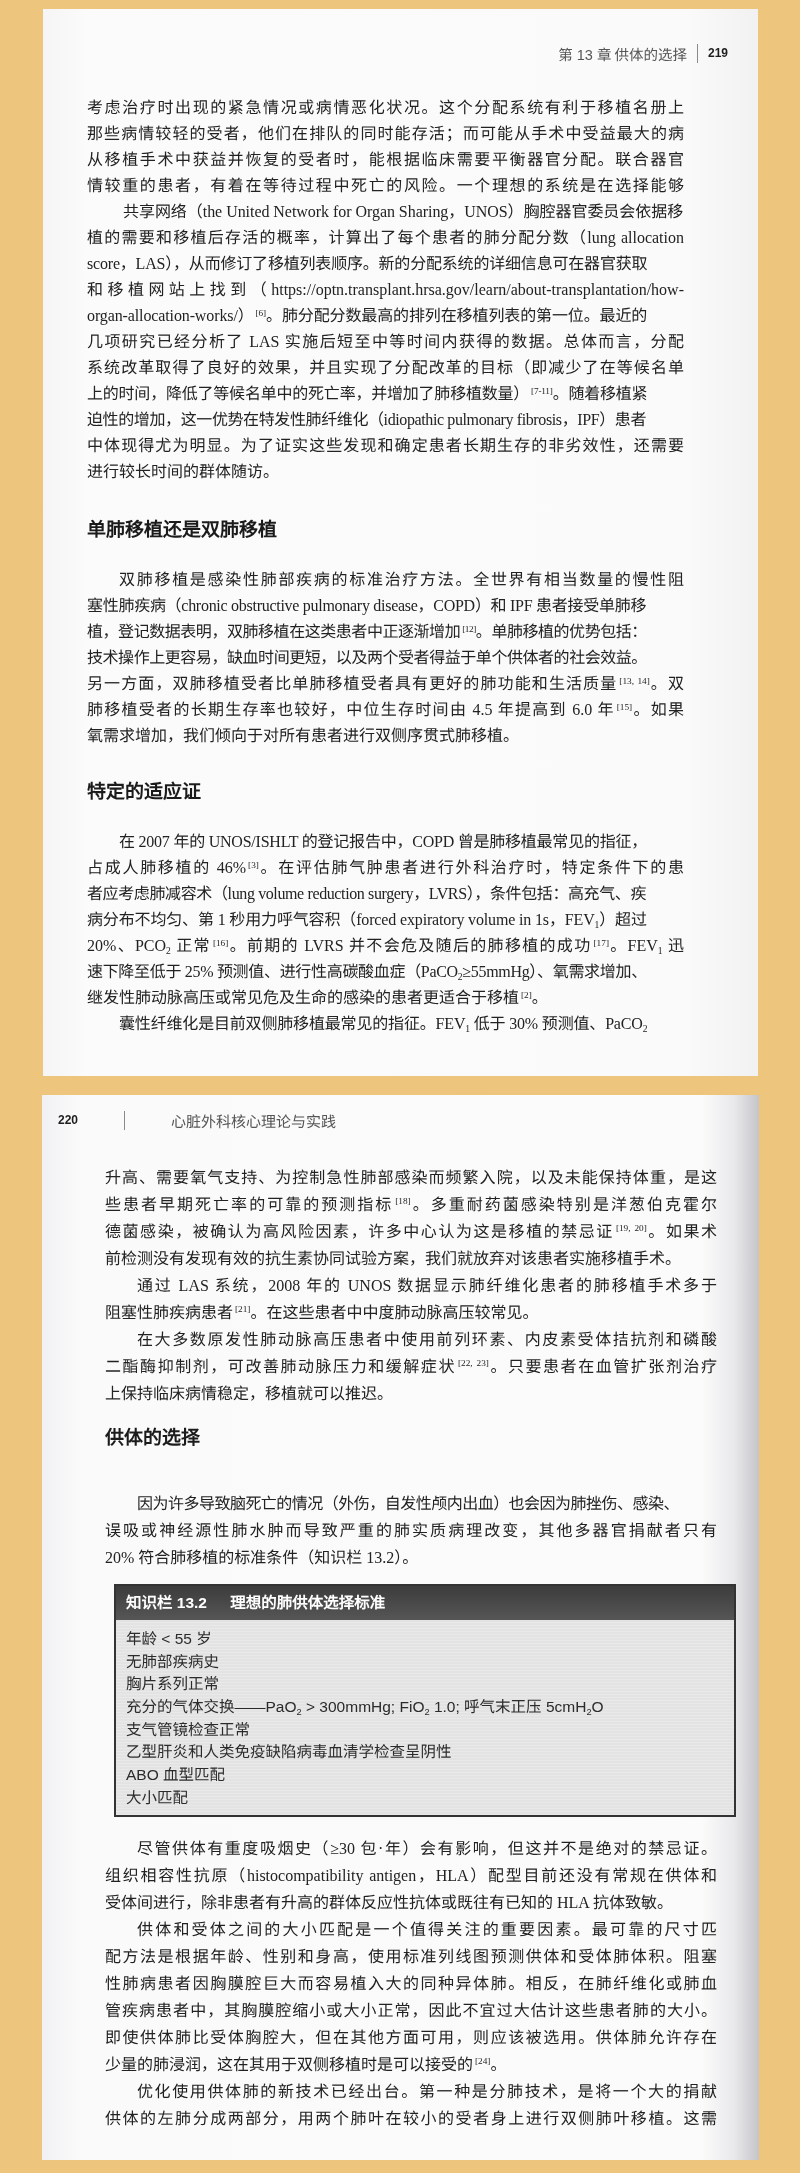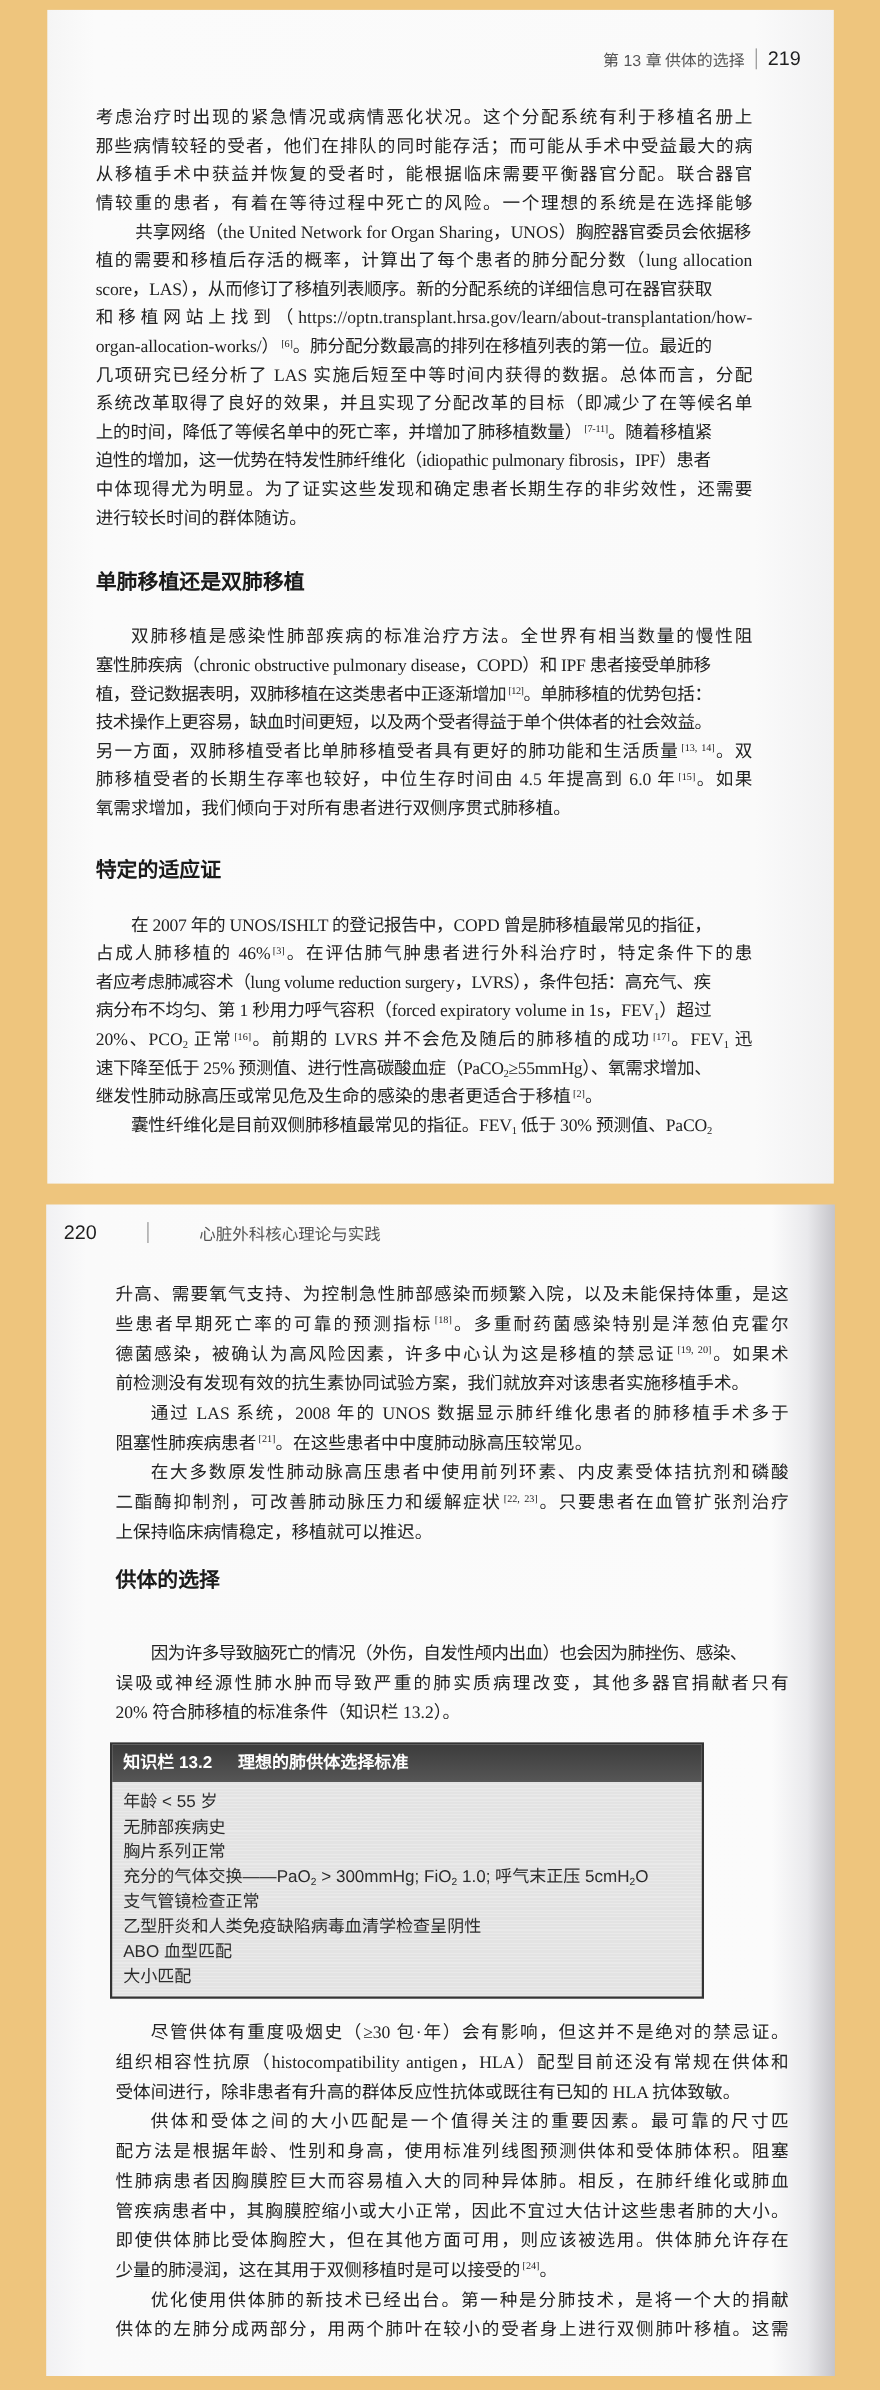--- a/index.html
+++ b/index.html
@@ -21,21 +21,21 @@
     left:42px;top:1095px;width:717px;height:1065px;
     background:linear-gradient(to right,#F1F1F3 0%,#FAFAFA 5%,#FBFBFB 92%,#E9E9EC 96.5%,#C5C4C9 100%);
   }
 
   
   .rh{position:absolute;height:20px;display:flex;align-items:center;
       font-family:"Liberation Sans","DejaVu Sans",sans-serif;font-size:14.5px;
       color:var(--running-head);white-space:nowrap;}
   .rh1{top:34px;right:30px;}
   .rh2{top:15px;left:16px;font-size:15px;gap:36px;}
-  .rh .num{font-weight:normal;font-size:18px;color:#1E1E1E;}
+  .rh .num{font-weight:bold;font-size:12px;color:#1E1E1E;}
   .rh .bar{width:1px;height:19px;background:#8A8A8A;margin:0 10px;}
   .rh .chap{margin-right:3px;}
 
   
   .tb{position:absolute;font-size:16px;}
   .page1 .tb{left:44px;width:597px;}
   .page2 .tb{left:63px;width:612px;}
   .line{display:block;white-space:nowrap;text-align:left;}
   .page1 .line{height:26px;line-height:26px;}
   .page2 .line{height:27px;line-height:27px;}
@@ -44,21 +44,21 @@
   .sup{font-size:0.58em;position:relative;top:-0.55em;line-height:0;margin-left:2px;}
   .sub{font-size:0.6em;position:relative;top:0.32em;line-height:0;}
 
   
   .sec-h{position:absolute;margin:0;font-family:"Liberation Sans","DejaVu Sans",sans-serif;
          font-weight:bold;font-size:19px;line-height:30px;color:var(--heading);white-space:nowrap;}
   .page1 .sec-h{left:44px;}
   .page2 .sec-h{left:63px;}
 
   
-  .kbox{position:absolute;left:58px;top:489px;width:540px;height:233px;box-sizing:border-box;
+  .kbox{position:absolute;left:72px;top:489px;width:622px;height:233px;box-sizing:border-box;
         border:2px solid var(--box-border);
         background:
           repeating-linear-gradient(0deg,rgba(255,255,255,0.22) 0 1px,rgba(0,0,0,0) 1px 3px),
           var(--box-body);}
   .kbox-head{height:34px;line-height:34px;padding-left:10px;
              background:linear-gradient(#3C3C3C,#565656);color:#FFFFFF;
              font-family:"Liberation Sans","DejaVu Sans",sans-serif;font-weight:bold;font-size:15.5px;white-space:nowrap;}
   .kbox-head .ktitle{margin-left:19px;}
   .kbox-body{padding:8px 10px 0 10px;font-family:"Liberation Sans","DejaVu Sans",sans-serif;font-size:15.5px;color:#2B2B2B;}
   .kbox-body .line{height:22.7px;line-height:22.7px;}

